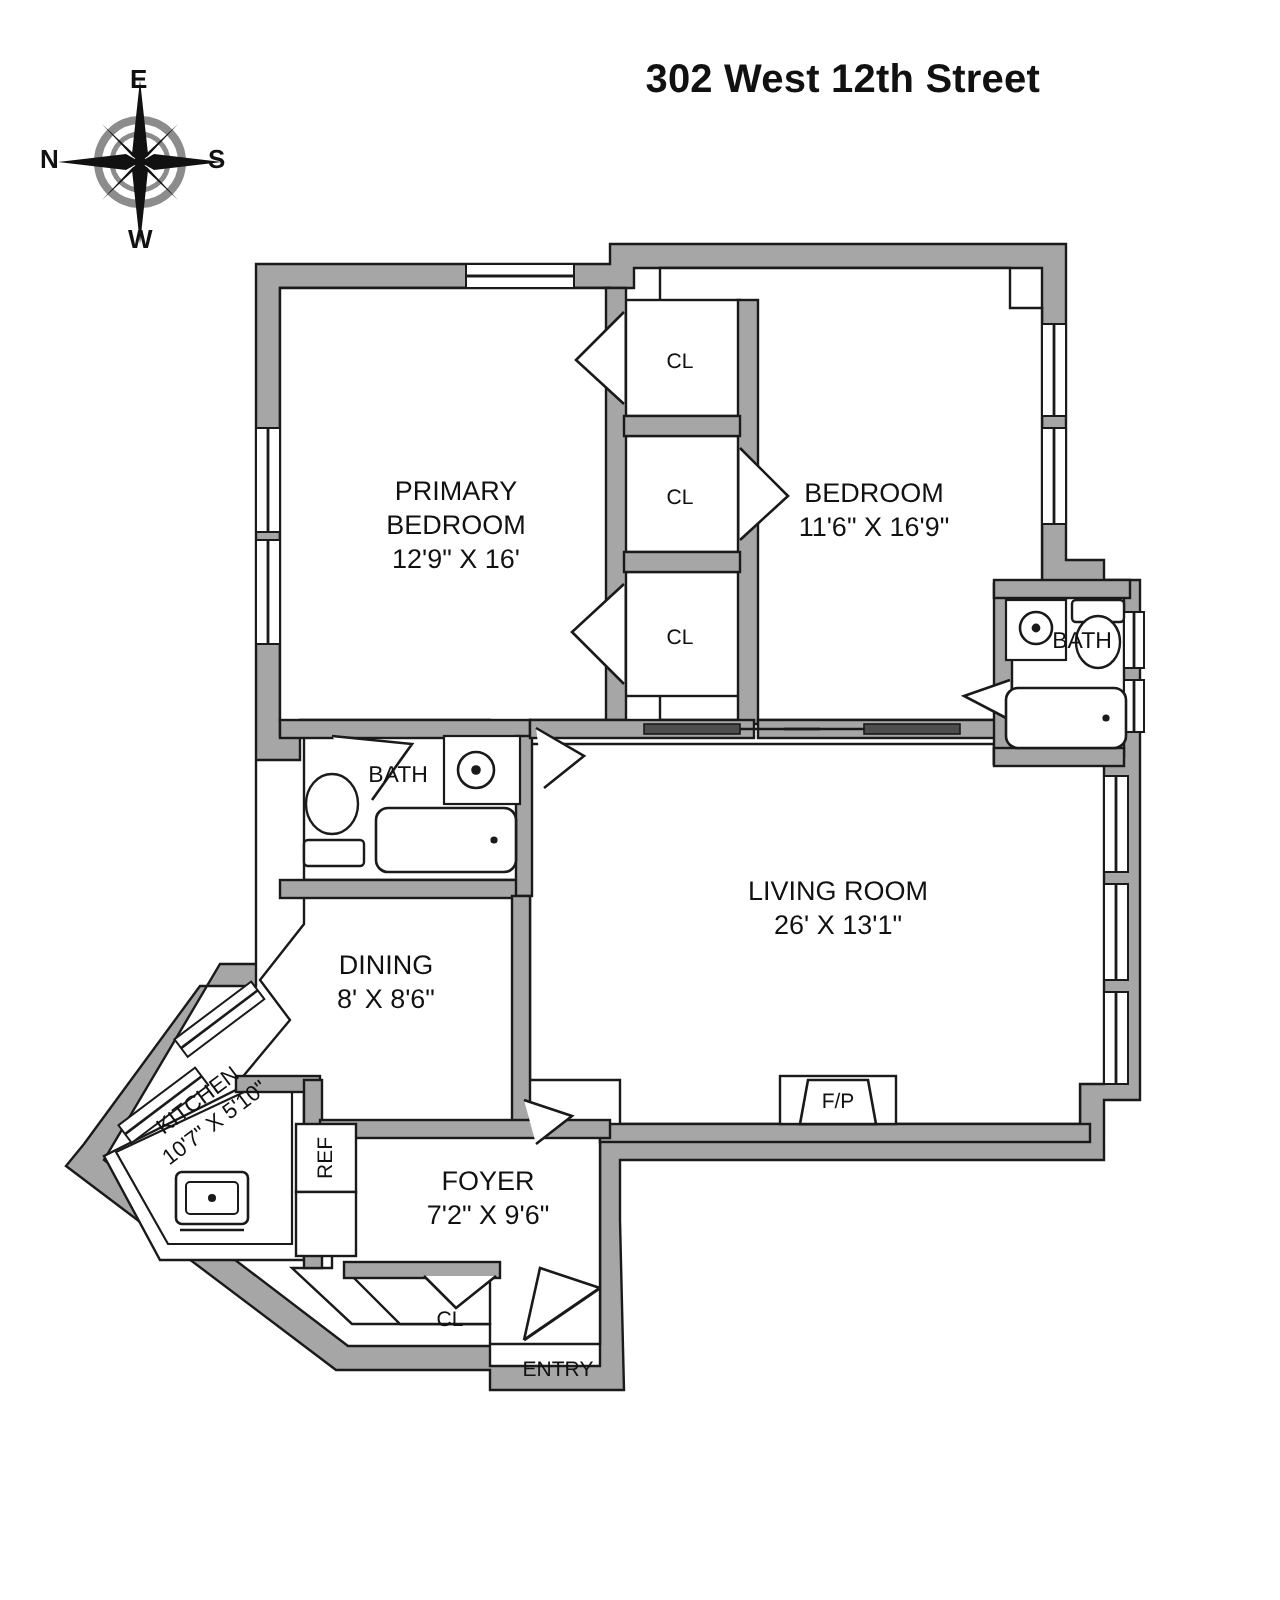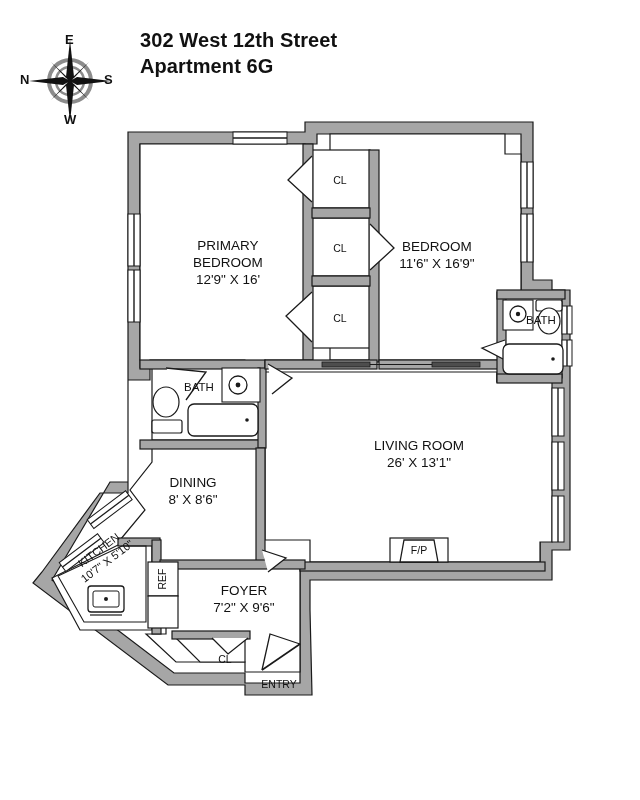--- a/index.html
+++ b/index.html
@@ -20,21 +20,21 @@
     width: 640px;
     height: 800px;
     background: #ffffff;
   }
   
   #title-block {
     position: absolute;
     left: 140px;
     top: 28px;
     width: 380px;
-    text-align: left;
+    text-align: right;
     line-height: 1.28;
   }
   #title-block .line {
     font-size: 20px;
     font-weight: bold;
     color: #111111;
     letter-spacing: 0.1px;
     white-space: nowrap;
   }
   
@@ -65,21 +65,20 @@
   }
   
 </style>
 </head>
 <body>
 
 <div id="page">
 
   <div id="title-block">
     <div class="line">302 West 12th Street</div>
-    <div class="line">Apartment 6G</div>
   </div>
 
   <div id="compass">
     <svg width="104" height="102" viewBox="0 0 104 102">
 
       <circle cx="52" cy="51" r="21" fill="none" stroke="#8c8c8c" stroke-width="4"></circle>
       <circle cx="52" cy="51" r="14" fill="none" stroke="#8c8c8c" stroke-width="2.5"></circle>
 
       <polygon points="52,10 56,47 52,51 48,47" fill="#111111"></polygon>
       <polygon points="52,92 56,55 52,51 48,55" fill="#111111"></polygon>

